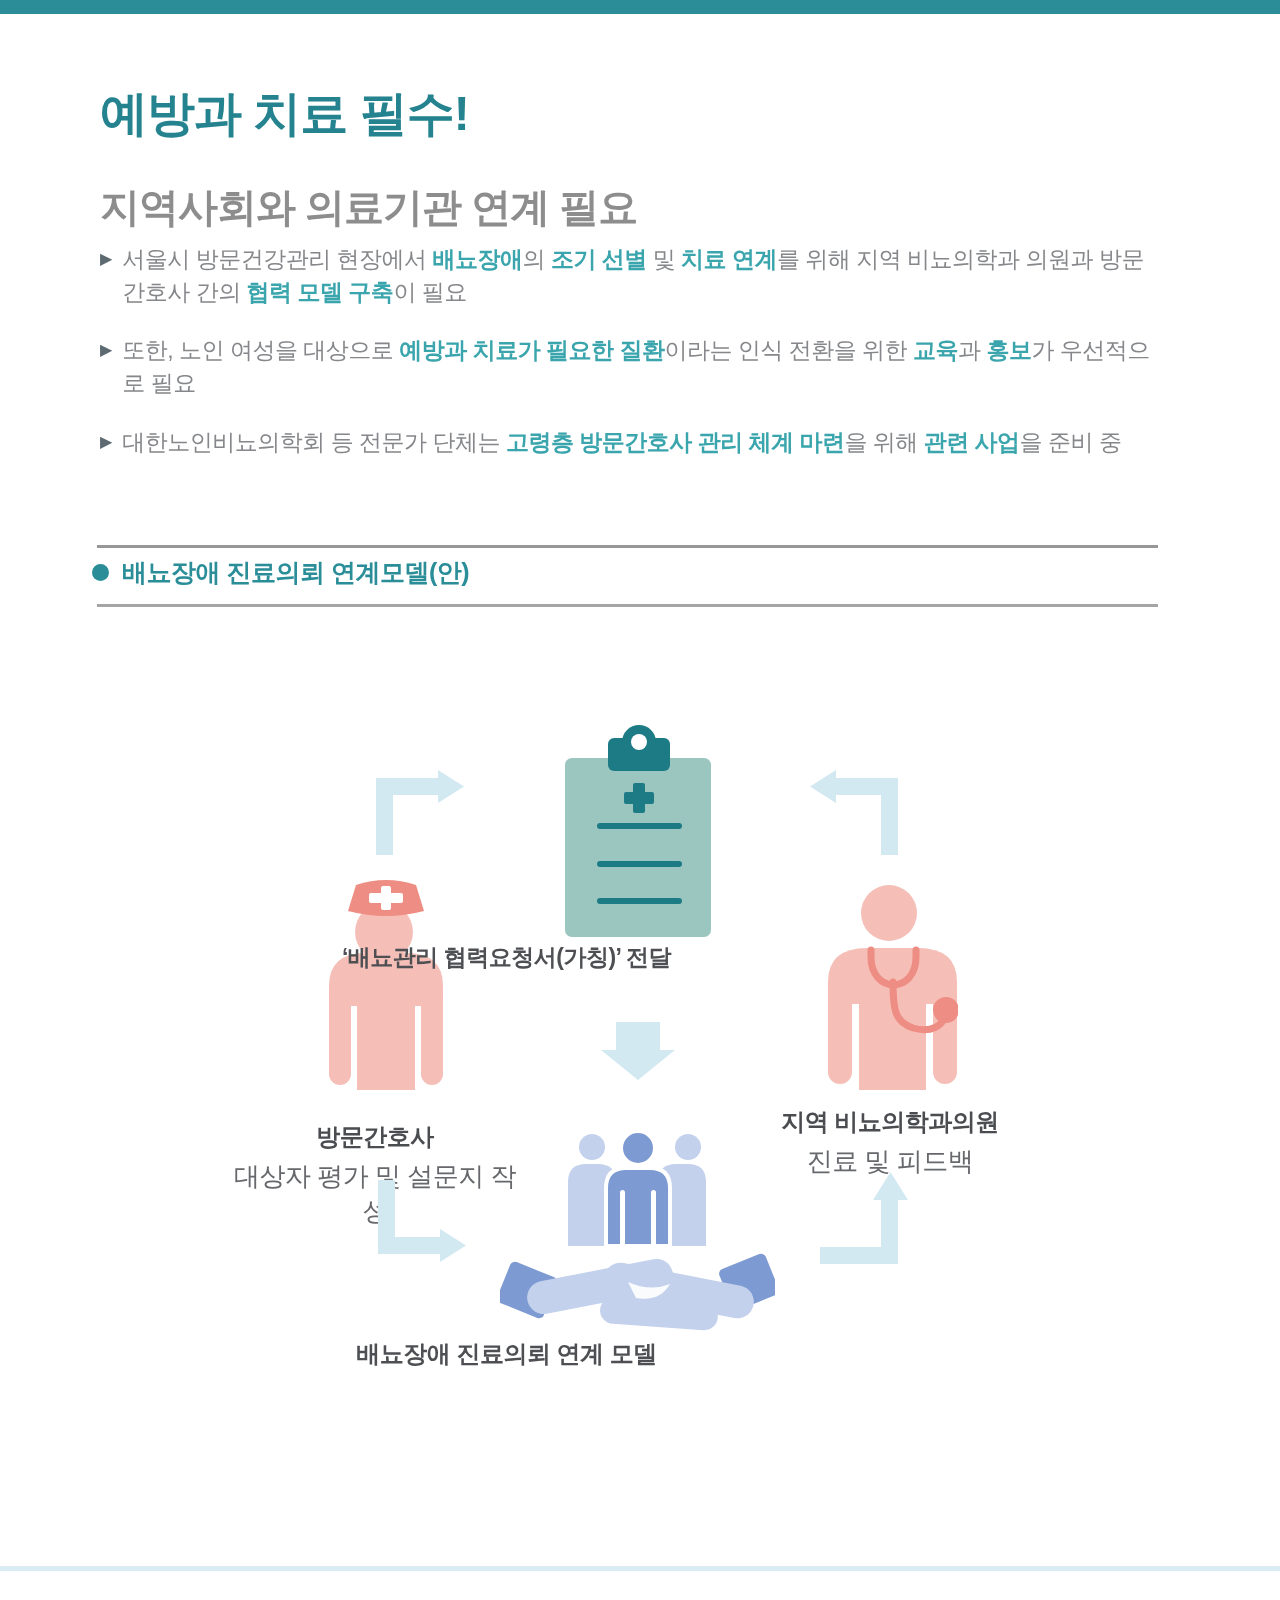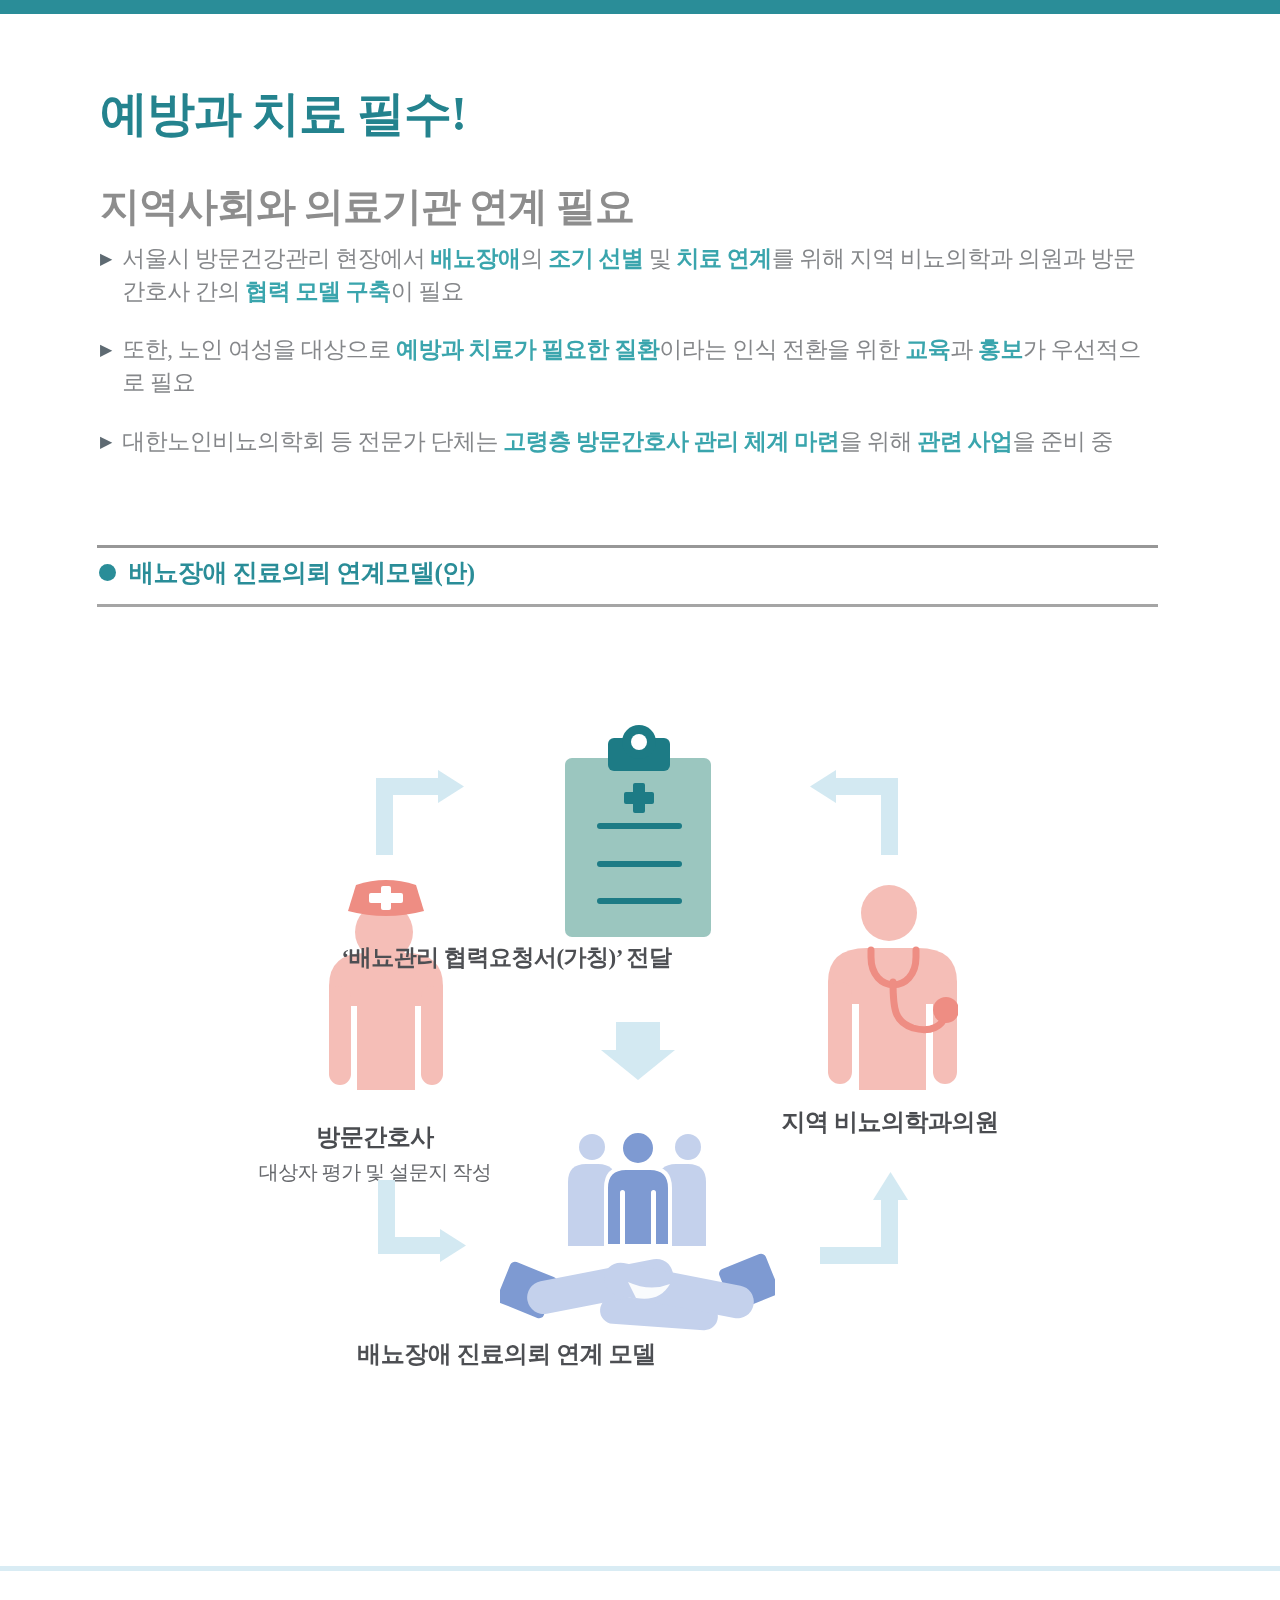--- a/index.html
+++ b/index.html
@@ -1,20 +1,20 @@
 <!DOCTYPE html>
 <html><head>
 <meta charset="utf-8">
 <style>
   * { margin:0; padding:0; box-sizing:border-box; }
   html,body { background:#ffffff; }
   .page {
     position:relative; width:1280px; height:1600px; overflow:hidden;
     background:#ffffff;
-    font-family:Liberation Serif, serif;
+    font-family:Liberation Sans, sans-serif;
     padding-left:16px;
   }
   .top-bar { position:absolute; left:0; top:0; width:1280px; height:14px; background:#2a8d98; }
   .bottom-bar { position:absolute; left:0; top:1566px; width:1280px; height:5px; background:#d9ecf4; }
 
   .title {
     position:absolute; left:100px; top:88px; width:1080px;
     font-size:48px; line-height:1.1; font-weight:800; color:#24838e; letter-spacing:-1px;
   }
   .subtitle {
@@ -24,32 +24,32 @@
 
   .bullets { position:absolute; left:100px; top:243px; width:1050px; }
   .bullet { display:flex; align-items:flex-start; margin-bottom:26px; }
   .tri { flex:0 0 auto; font-size:16px; color:#5e6a72; line-height:32px; margin-right:10px; }
   .bullet-text { font-size:23px; line-height:1.42; color:#85878a; letter-spacing:-0.5px; }
   .bullet-text .em { color:#3aa5ad; font-weight:700; }
 
   .rule { position:absolute; left:97px; width:1061px; background:#979797; }
   .rule-top { top:545px; height:3px; }
   .rule-bottom { top:604px; height:3px; background:#a5a5a5; }
-  .section-row { position:absolute; left:99px; top:556px; display:flex; align-items:center; }
+  .section-row { position:absolute; left:92px; top:556px; display:flex; align-items:center; }
   .dot { width:17px; height:17px; border-radius:50%; background:#2a8d98; margin-right:13px; }
   .section-title { font-size:25px; font-weight:800; color:#2a8d98; letter-spacing:-0.5px; }
 
   .diagram { position:absolute; left:0; top:620px; width:1280px; height:900px; }
   .abs { position:absolute; }
 
   .diag-label { position:absolute; left:0; width:1013px; text-align:center;
     font-size:23px; font-weight:700; color:#4d4f53; letter-spacing:-0.5px; }
   .node-label { position:absolute; width:300px; text-align:center; letter-spacing:-0.5px; }
   .node-label .nl-title { font-size:24px; font-weight:800; color:#4a4c50; }
-  .node-label .nl-desc { font-size:20px; color:#66686c; margin-top:6px; }
+  .node-label .nl-desc { font-size:26px; color:#66686c; margin-top:6px; }
 </style>
 </head>
 <body>
 
 <div class="page">
 
   <div class="top-bar"></div>
 
   <h1 class="title">예방과 치료 필수!</h1>
   <h2 class="subtitle">지역사회와 의료기관 연계 필요</h2>
@@ -128,20 +128,21 @@
       <path d="M15,0 H59 V28 H74 L37,58 L0,28 H15 Z" fill="#d3e9f2"></path>
     </svg>
 
     <div class="node-label" style="left:225px; top:486px;margin-top:15px;">
       <div class="nl-title">방문간호사</div>
       <div class="nl-desc">대상자 평가 및 설문지 작성</div>
     </div>
 
     <div class="node-label" style="left:740px; top:486px;">
       <div class="nl-title">지역 비뇨의학과의원</div>
+      <div class="nl-desc">진료 및 피드백</div>
     </div>
 
     <svg class="abs" style="left:562px; top:508px;" width="150" height="118" viewBox="0 0 150 118">
       <g fill="#c4d1ec">
         <circle cx="30" cy="19" r="13"></circle>
         <path d="M6,118 V54 Q6,36 24,36 H36 Q54,36 54,54 V118 Z"></path>
         <circle cx="126" cy="19" r="13"></circle>
         <path d="M96,118 V54 Q96,36 114,36 H126 Q144,36 144,54 V118 Z"></path>
       </g>
       <g fill="#7e9ad2" stroke="#ffffff" stroke-width="4">

